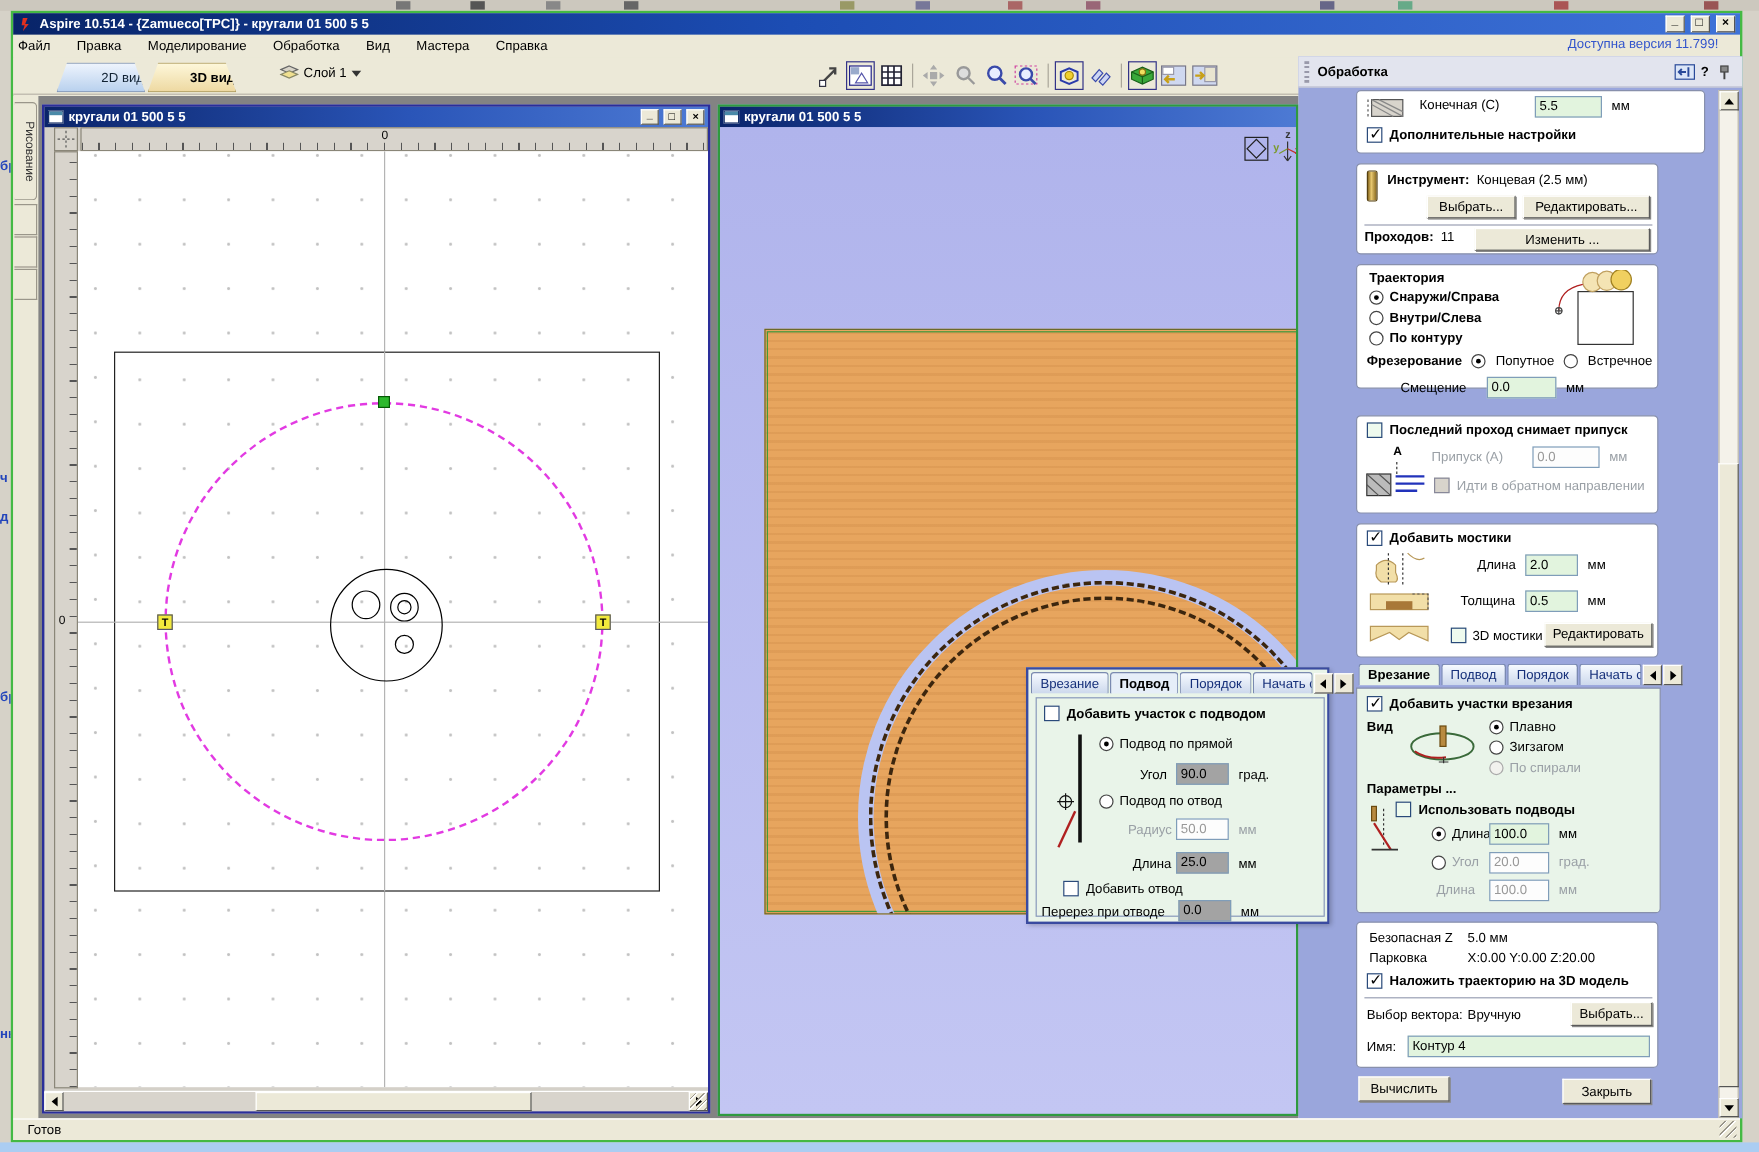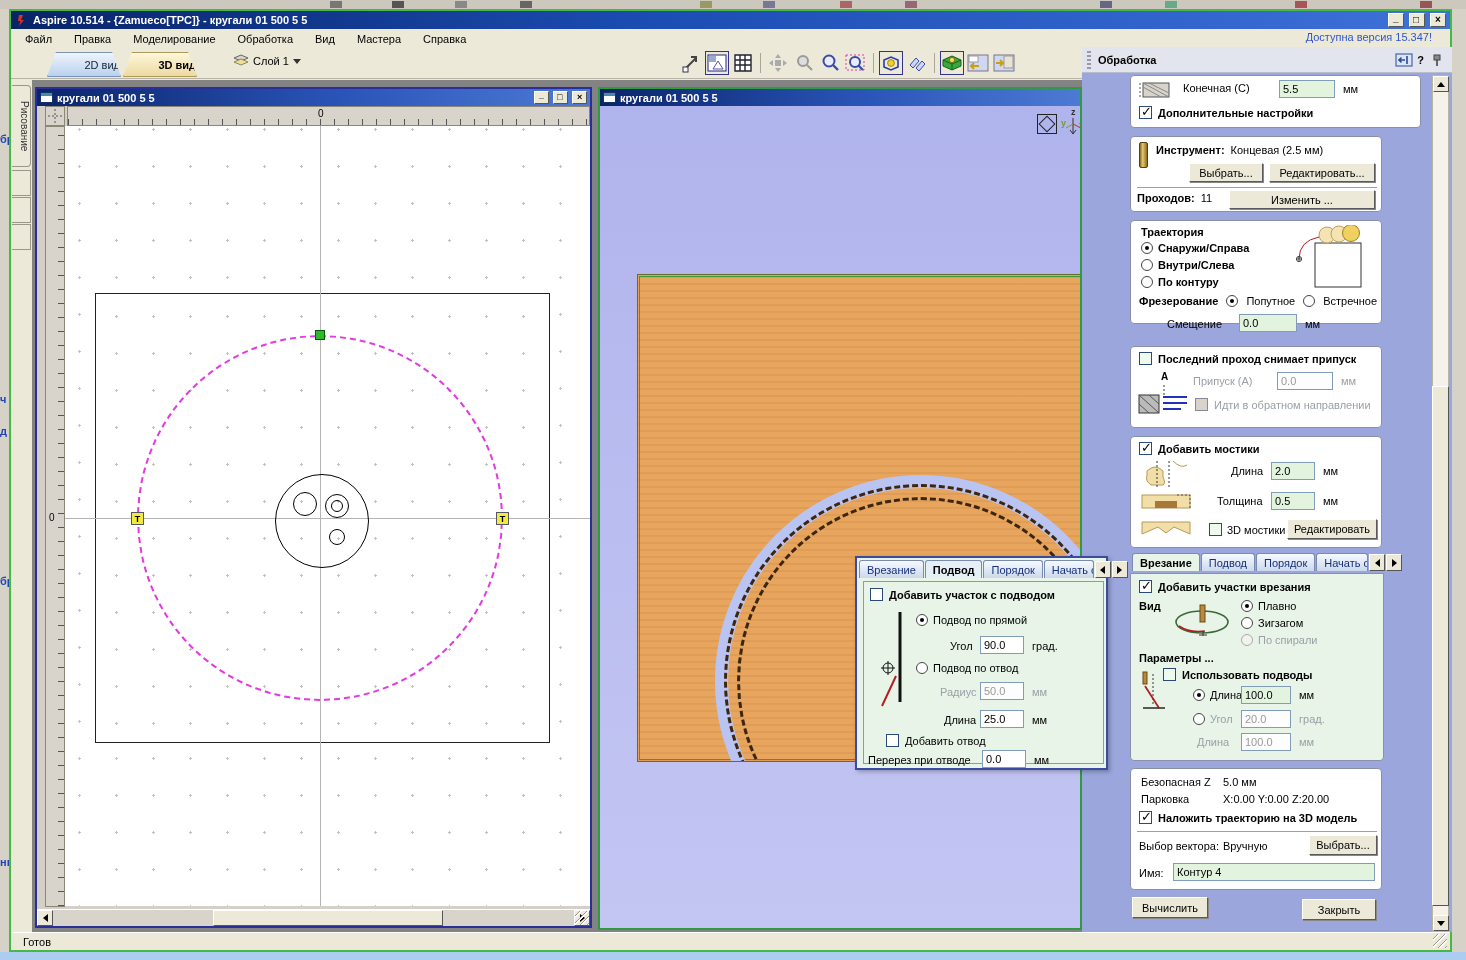--- a/index.html
+++ b/index.html
@@ -10,21 +10,21 @@
   .b { font-weight:bold; }
   .gray { color:#9aa0a6; }
 
   
   .appframe { left:9px; top:9px; width:1443px; height:943px; border:2px solid #44b944; background:#ece9d8; }
   .titlebar { left:11px; top:11px; width:1439px; height:18px; background:linear-gradient(90deg,#082468,#1c4db4 45%,#3e72d8); color:#fff; display:flex; align-items:center; gap:5px; padding:0 4px; font-weight:bold; font-size:11px; }
   .wc { width:16px; height:14px; background:#ece9d8; border:1px solid; border-color:#fff #555 #555 #fff; font-size:10px; line-height:11px; text-align:center; color:#000; position:relative; }
   .wc-min::after{content:"_"; position:absolute; left:4px; top:-2px; font-weight:bold;}
   .wc-max::after{content:"□"; position:absolute; left:3px; top:0px; font-weight:bold;}
   .wc-close::after{content:"×"; position:absolute; left:4px; top:0px; font-weight:bold;}
-  .menubar { left:11px; top:29px; width:1439px; height:19px; background:#ece9d8; display:flex; align-items:center; gap:22px; padding-left:14px; }
+  .menubar { left:11px; top:29px; width:1439px; height:19px; background:#ece9d8; display:flex; align-items:center; gap:22px; padding-left:4px; }
   .menubar .mi { cursor:default; }
   .update-link { position:absolute; right:34px; top:31px; color:#3355cc; }
   .toolrow { left:11px; top:48px; width:1439px; height:31px; background:#ece9d8; border-bottom:1px solid #b8b4a8; }
 
   
   .vtab { position:absolute; top:4px; height:25px; display:flex; align-items:center; justify-content:flex-end; font-size:11px; clip-path:polygon(12% 0,88% 0,100% 100%,0 100%); }
   .vtab.t2d { left:36px; width:74px; background:linear-gradient(#eef4fd,#b9d1ee); border:1px solid #7a92b8; color:#123; }
   .vtab.t3d { left:112px; width:74px; background:linear-gradient(#fdf7da,#eed9a2); border:1px solid #b09a58; font-weight:bold; }
 
   .tool-ico { width:24px; height:24px; display:flex; align-items:center; justify-content:center; border:1px solid transparent; }
@@ -71,21 +71,21 @@
   .gb { position:absolute; background:#fff; border:1px solid #8890ac; border-radius:4px; }
   .gb.green { background:#e9f4e9; }
   .cb { width:13px; height:13px; border:1px solid #2a4a7a; background:#fff; display:inline-block; position:relative; flex:none; }
   .cb.checked::after { content:"✓"; position:absolute; left:1px; top:-3px; font-size:13px; font-weight:bold; }
   .cb.grn { background:#eefaee; }
   .cb.dis { background:#d8d4cc; border-color:#889; }
   .rd { width:12px; height:12px; border:1px solid #444; border-radius:50%; background:#fff; display:inline-block; position:relative; flex:none; }
   .rd.sel::after { content:""; position:absolute; left:3px; top:3px; width:4px; height:4px; border-radius:50%; background:#000; }
   .rd.dis { border-color:#aaa; background:#f2f2ee; }
   .btn { display:inline-flex; align-items:center; justify-content:center; background:#ece9d8; border:1px solid; border-color:#fff #5a5a5a #5a5a5a #fff; box-shadow:1px 1px 0 #888; font-size:11px; color:#000; }
-  .field { border:1px solid #7f9db9; background:#ffffff; font-size:11px; font-family:"Liberation Sans",sans-serif; padding:0 3px; height:18px; }
+  .field { border:1px solid #7f9db9; background:#a3a3a3; font-size:11px; font-family:"Liberation Sans",sans-serif; padding:0 3px; height:18px; }
   .field.grn { background:#e2f4de; }
   .field:disabled { color:#999; background:#fdfdfd; }
   .hr { position:absolute; height:1px; background:#9aa0b4; }
 
   
   .ctab { position:relative; padding:3px 7px 2px; background:linear-gradient(#f6faff,#ccd8ec); border:1px solid #7a8ab0; border-bottom:none; border-radius:3px 3px 0 0; color:#16307a; white-space:nowrap; overflow:hidden; }
   .ctab.act { background:#e9f4e9; font-weight:bold; color:#000; }
   .tabarrow { width:16px; height:17px; background:#ece9d8; border:1px solid; border-color:#fff #555 #555 #fff; display:flex; align-items:center; justify-content:center; }
 
   
@@ -153,21 +153,21 @@
 
 <div class="abs menubar">
   <span class="mi">Файл</span>
   <span class="mi">Правка</span>
   <span class="mi">Моделирование</span>
   <span class="mi">Обработка</span>
   <span class="mi">Вид</span>
   <span class="mi">Мастера</span>
   <span class="mi">Справка</span>
 </div>
-<div class="update-link">Доступна версия 15.347!</div>
+<div class="update-link">Доступна версия 11.799!</div>
 
 <div class="abs toolrow">
   <div class="vtab t2d">
       <span>2D вид</span>
     </div>
   <div class="vtab t3d">
       <span>3D вид</span>
     </div>
   <div class="row" style="left:222px;top:6px">
     <svg width="16" height="14" viewBox="0 0 16 14">

